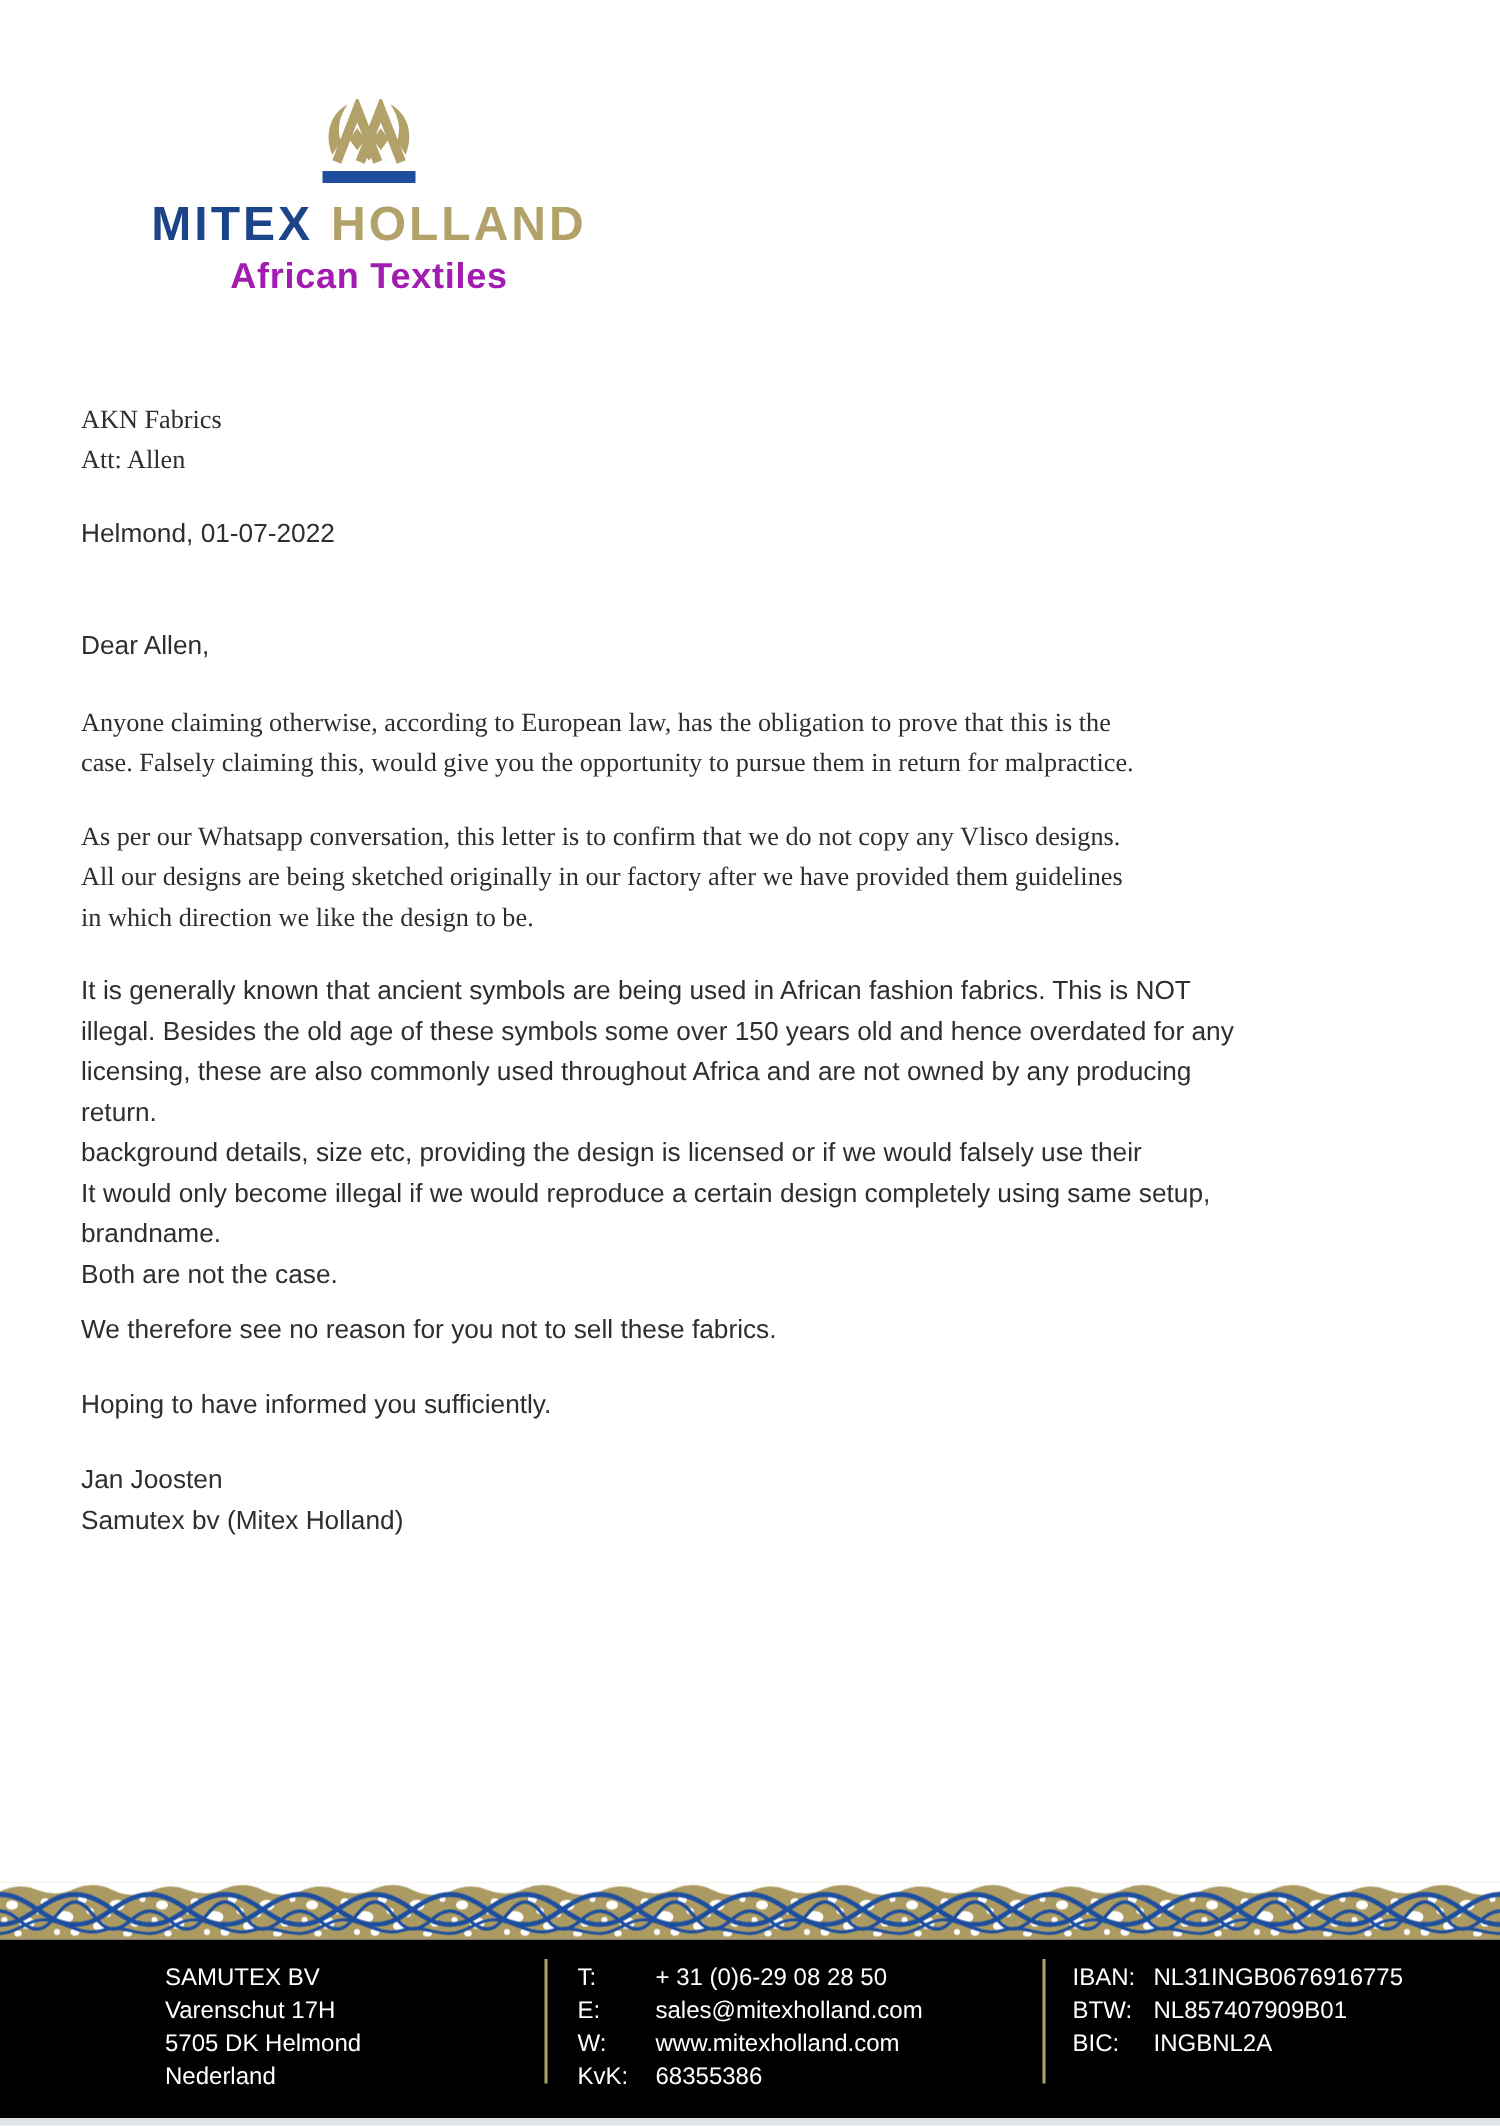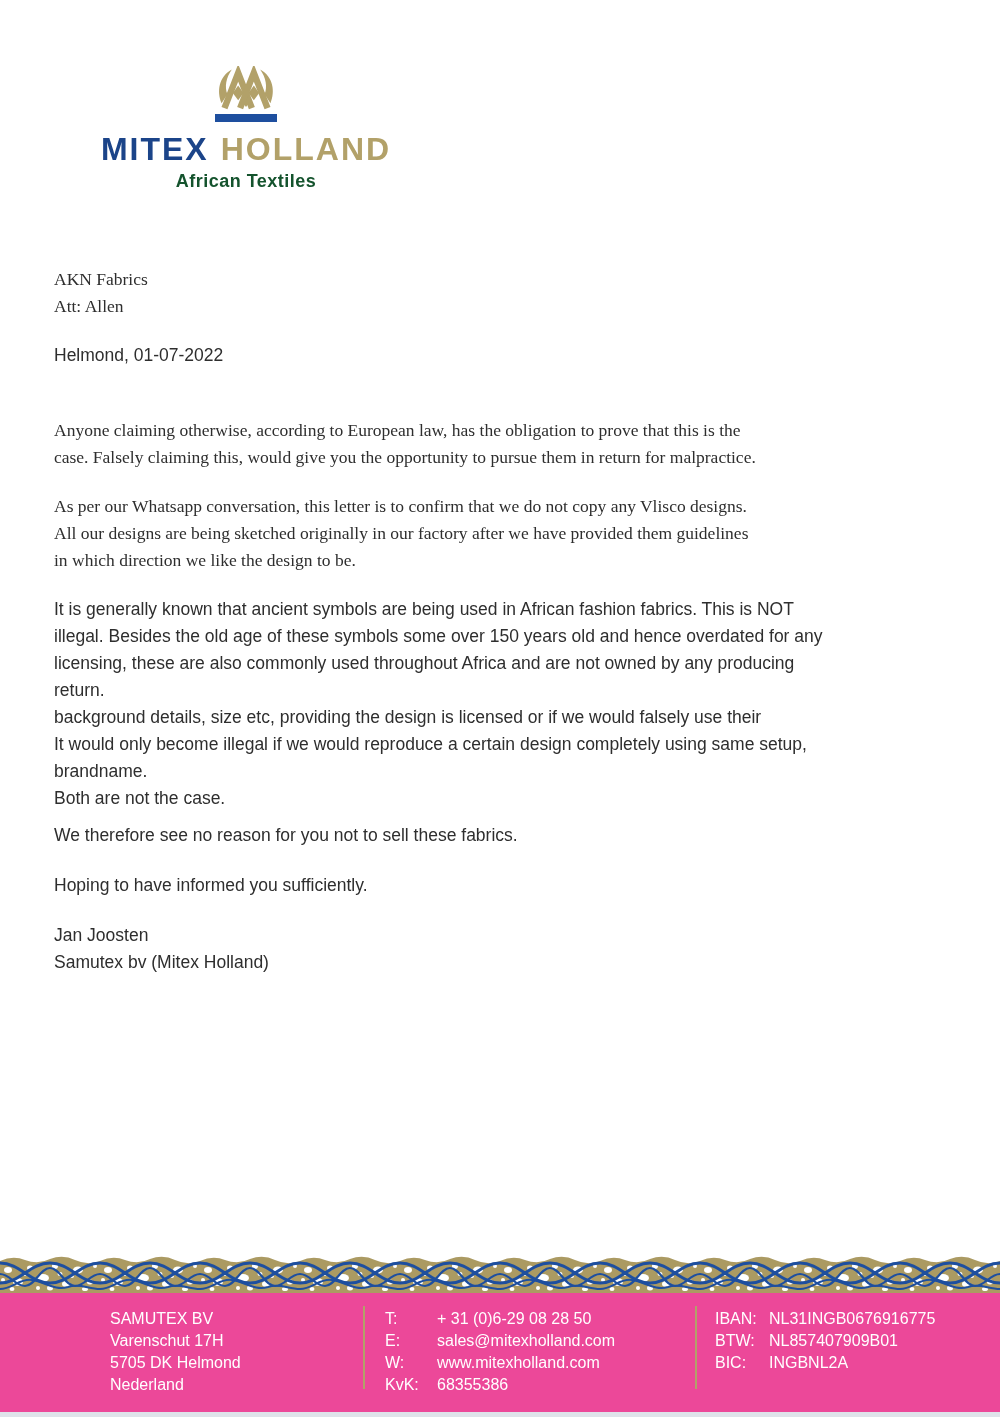--- a/index.html
+++ b/index.html
@@ -7,34 +7,34 @@
     width:1000px; height:1417px; position:relative; background:#ffffff;
     font-family:"Liberation Sans", sans-serif; overflow:hidden;
   }
   
   .logo-block { position:absolute; top:66px; left:60px; width:372px; text-align:center; }
   .crown-svg { display:block; margin:0 auto; }
   .crown-bar { width:62px; height:8px; background:#1e4f9f; margin:3px auto 0; }
   .brandline { margin-top:9px; font-size:32px; font-weight:bold; letter-spacing:2px; white-space:nowrap; }
   .brand-mitex { color:#1b4489; margin-right:12px; }
   .brand-holland { color:#b2a169; }
-  .tagline { margin-top:3px; font-size:18px; font-weight:bold; color:#14532d; letter-spacing:0.5px; }
+  .tagline { margin-top:3px; font-size:24px; font-weight:bold; color:#a21caf; letter-spacing:0.5px; }
 
   
   .letter { position:absolute; top:266px; left:54px; width:862px;
             font-size:17.5px; line-height:27px; color:#2e2e2e; }
   .para { margin:0; }
   .mb10 { margin-bottom:10px; } .mb22 { margin-bottom:22px;font-family:Liberation Serif, serif; }
   .mb23 { margin-bottom:23px; } .mb24 { margin-bottom:24px; } .mb48 { margin-bottom:48px; }
   .line { white-space:nowrap; }
 
   
   .footer-band { position:absolute; top:1255px; left:0; width:1000px; height:38px; }
   .footer-blue { position:absolute; top:1293px; left:0; width:1000px; height:119px;
-                 background:#ec4899; color:#ffffff; font-size:16px; line-height:22px; }
+                 background:#000000; color:#ffffff; font-size:16px; line-height:22px; }
   .footer-strip { position:absolute; top:1412px; left:0; width:1000px; height:5px; background:#dfe3ea; }
   .f-address { position:absolute; left:110px; top:15px; }
   .f-divider { position:absolute; top:13px; width:2px; height:83px; background:#b2a169; }
   .f-div1 { left:363px; } .f-div2 { left:695px; }
   .f-contact { position:absolute; left:385px; top:15px; }
   .f-bank { position:absolute; left:715px; top:15px; }
   .f-contact .flabel { display:inline-block; width:52px; }
   .f-bank .flabel { display:inline-block; width:54px; }
   .frow { white-space:nowrap; }
 </style>
@@ -63,20 +63,21 @@
     </div>
     <div class="tagline">African Textiles</div>
   </div>
 
   <div class="letter">
     <div class="para mb22">
         <div class="line">AKN Fabrics</div>
         <div class="line">Att: Allen</div>
       </div>
     <div class="para mb48 line">Helmond, 01-07-2022</div>
+    <div class="para mb24 line">Dear Allen,</div>
     <div class="para mb22">
         <div class="line">Anyone claiming otherwise, according to European law, has the obligation to prove that this is the</div>
         <div class="line">case. Falsely claiming this, would give you the opportunity to pursue them in return for malpractice.</div>
       </div>
     <div class="para mb22">
         <div class="line">As per our Whatsapp conversation, this letter is to confirm that we do not copy any Vlisco designs.</div>
         <div class="line">All our designs are being sketched originally in our factory after we have provided them guidelines</div>
         <div class="line">in which direction we like the design to be.</div>
       </div>
     <div class="para mb10">

